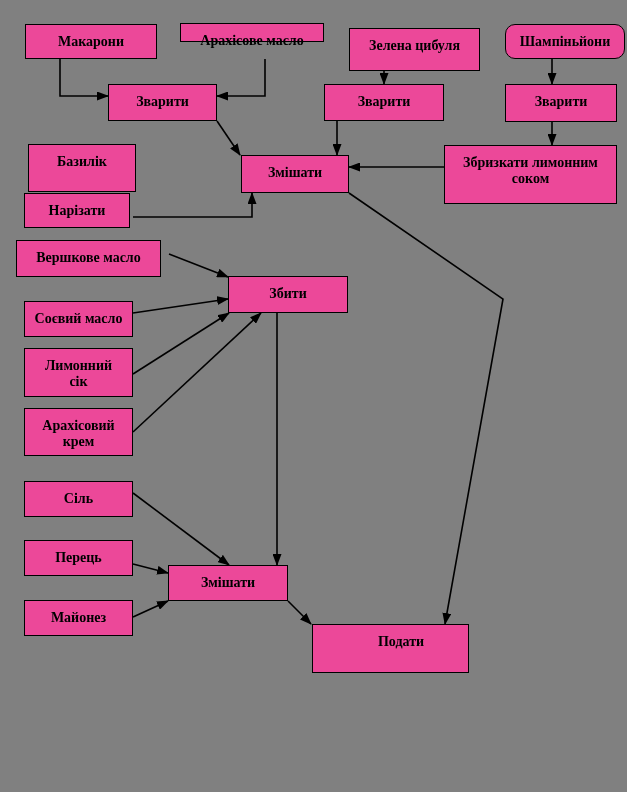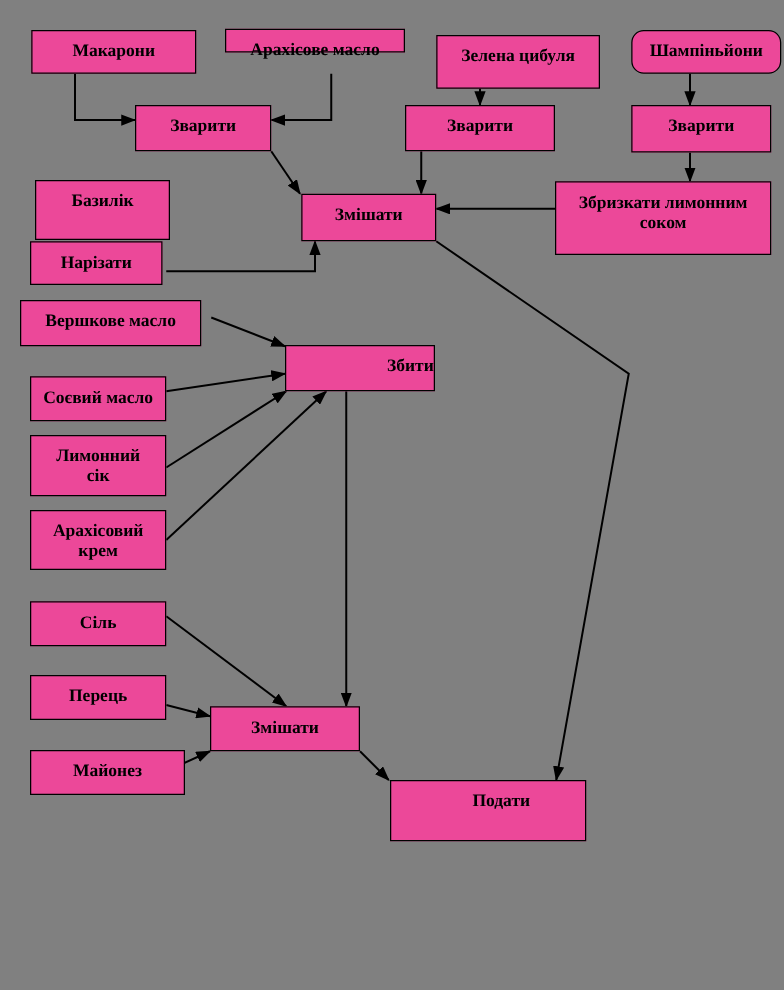--- a/index.html
+++ b/index.html
@@ -77,25 +77,25 @@
       <div class="node" style="left: 505px; top: 24px; width: 120px; height: 35px; border-radius: 10px;"><span>Шампіньйони</span></div>
       <div class="node" style="left: 108px; top: 84px; width: 109px; height: 37px;"><span>Зварити</span></div>
       <div class="node" style="left: 324px; top: 84px; width: 120px; height: 37px;"><span>Зварити</span></div>
       <div class="node" style="left: 505px; top: 84px; width: 112px; height: 38px;"><span>Зварити</span></div>
       <div class="node" style="left: 28px; top: 133px; width: 108px; height: 48px; margin-top: 11px;"><span>Базилік</span></div>
       <div class="node" style="left: 241px; top: 155px; width: 108px; height: 38px;"><span>Змішати</span></div>
       <div class="node" style="left: 444px; top: 145px; width: 173px; height: 59px;"><span>Збризкати лимонним
 соком</span></div>
       <div class="node" style="left: 24px; top: 193px; width: 106px; height: 35px;"><span>Нарізати</span></div>
       <div class="node" style="left: 16px; top: 240px; width: 145px; height: 37px;"><span>Вершкове масло</span></div>
-      <div class="node" style="left: 228px; top: 276px; width: 120px; height: 37px; text-align: right;"><span>Збити</span></div>
+      <div class="node" style="left: 228px; top: 276px; width: 120px; height: 37px;"><span>Збити</span></div>
       <div class="node" style="left: 24px; top: 301px; width: 109px; height: 36px;"><span>Соєвий масло</span></div>
       <div class="node" style="left: 24px; top: 348px; width: 109px; height: 49px;"><span>Лимонний
 сік</span></div>
       <div class="node" style="left: 24px; top: 408px; width: 109px; height: 48px;"><span>Арахісовий
 крем</span></div>
       <div class="node" style="left: 24px; top: 481px; width: 109px; height: 36px;"><span>Сіль</span></div>
       <div class="node" style="left: 24px; top: 540px; width: 109px; height: 36px;"><span>Перець</span></div>
       <div class="node" style="left: 168px; top: 565px; width: 120px; height: 36px;"><span>Змішати</span></div>
-      <div class="node" style="left: 24px; top: 600px; width: 124px; height: 36px;"><span>Майонез</span></div>
+      <div class="node" style="left: 24px; top: 600px; width: 109px; height: 36px;"><span>Майонез</span></div>
       <div class="node" style="left: 312px; top: 624px; width: 157px; height: 49px; padding-left: 21px;"><span>Подати</span></div>
     </div>
 </div>
 
 </body></html>

